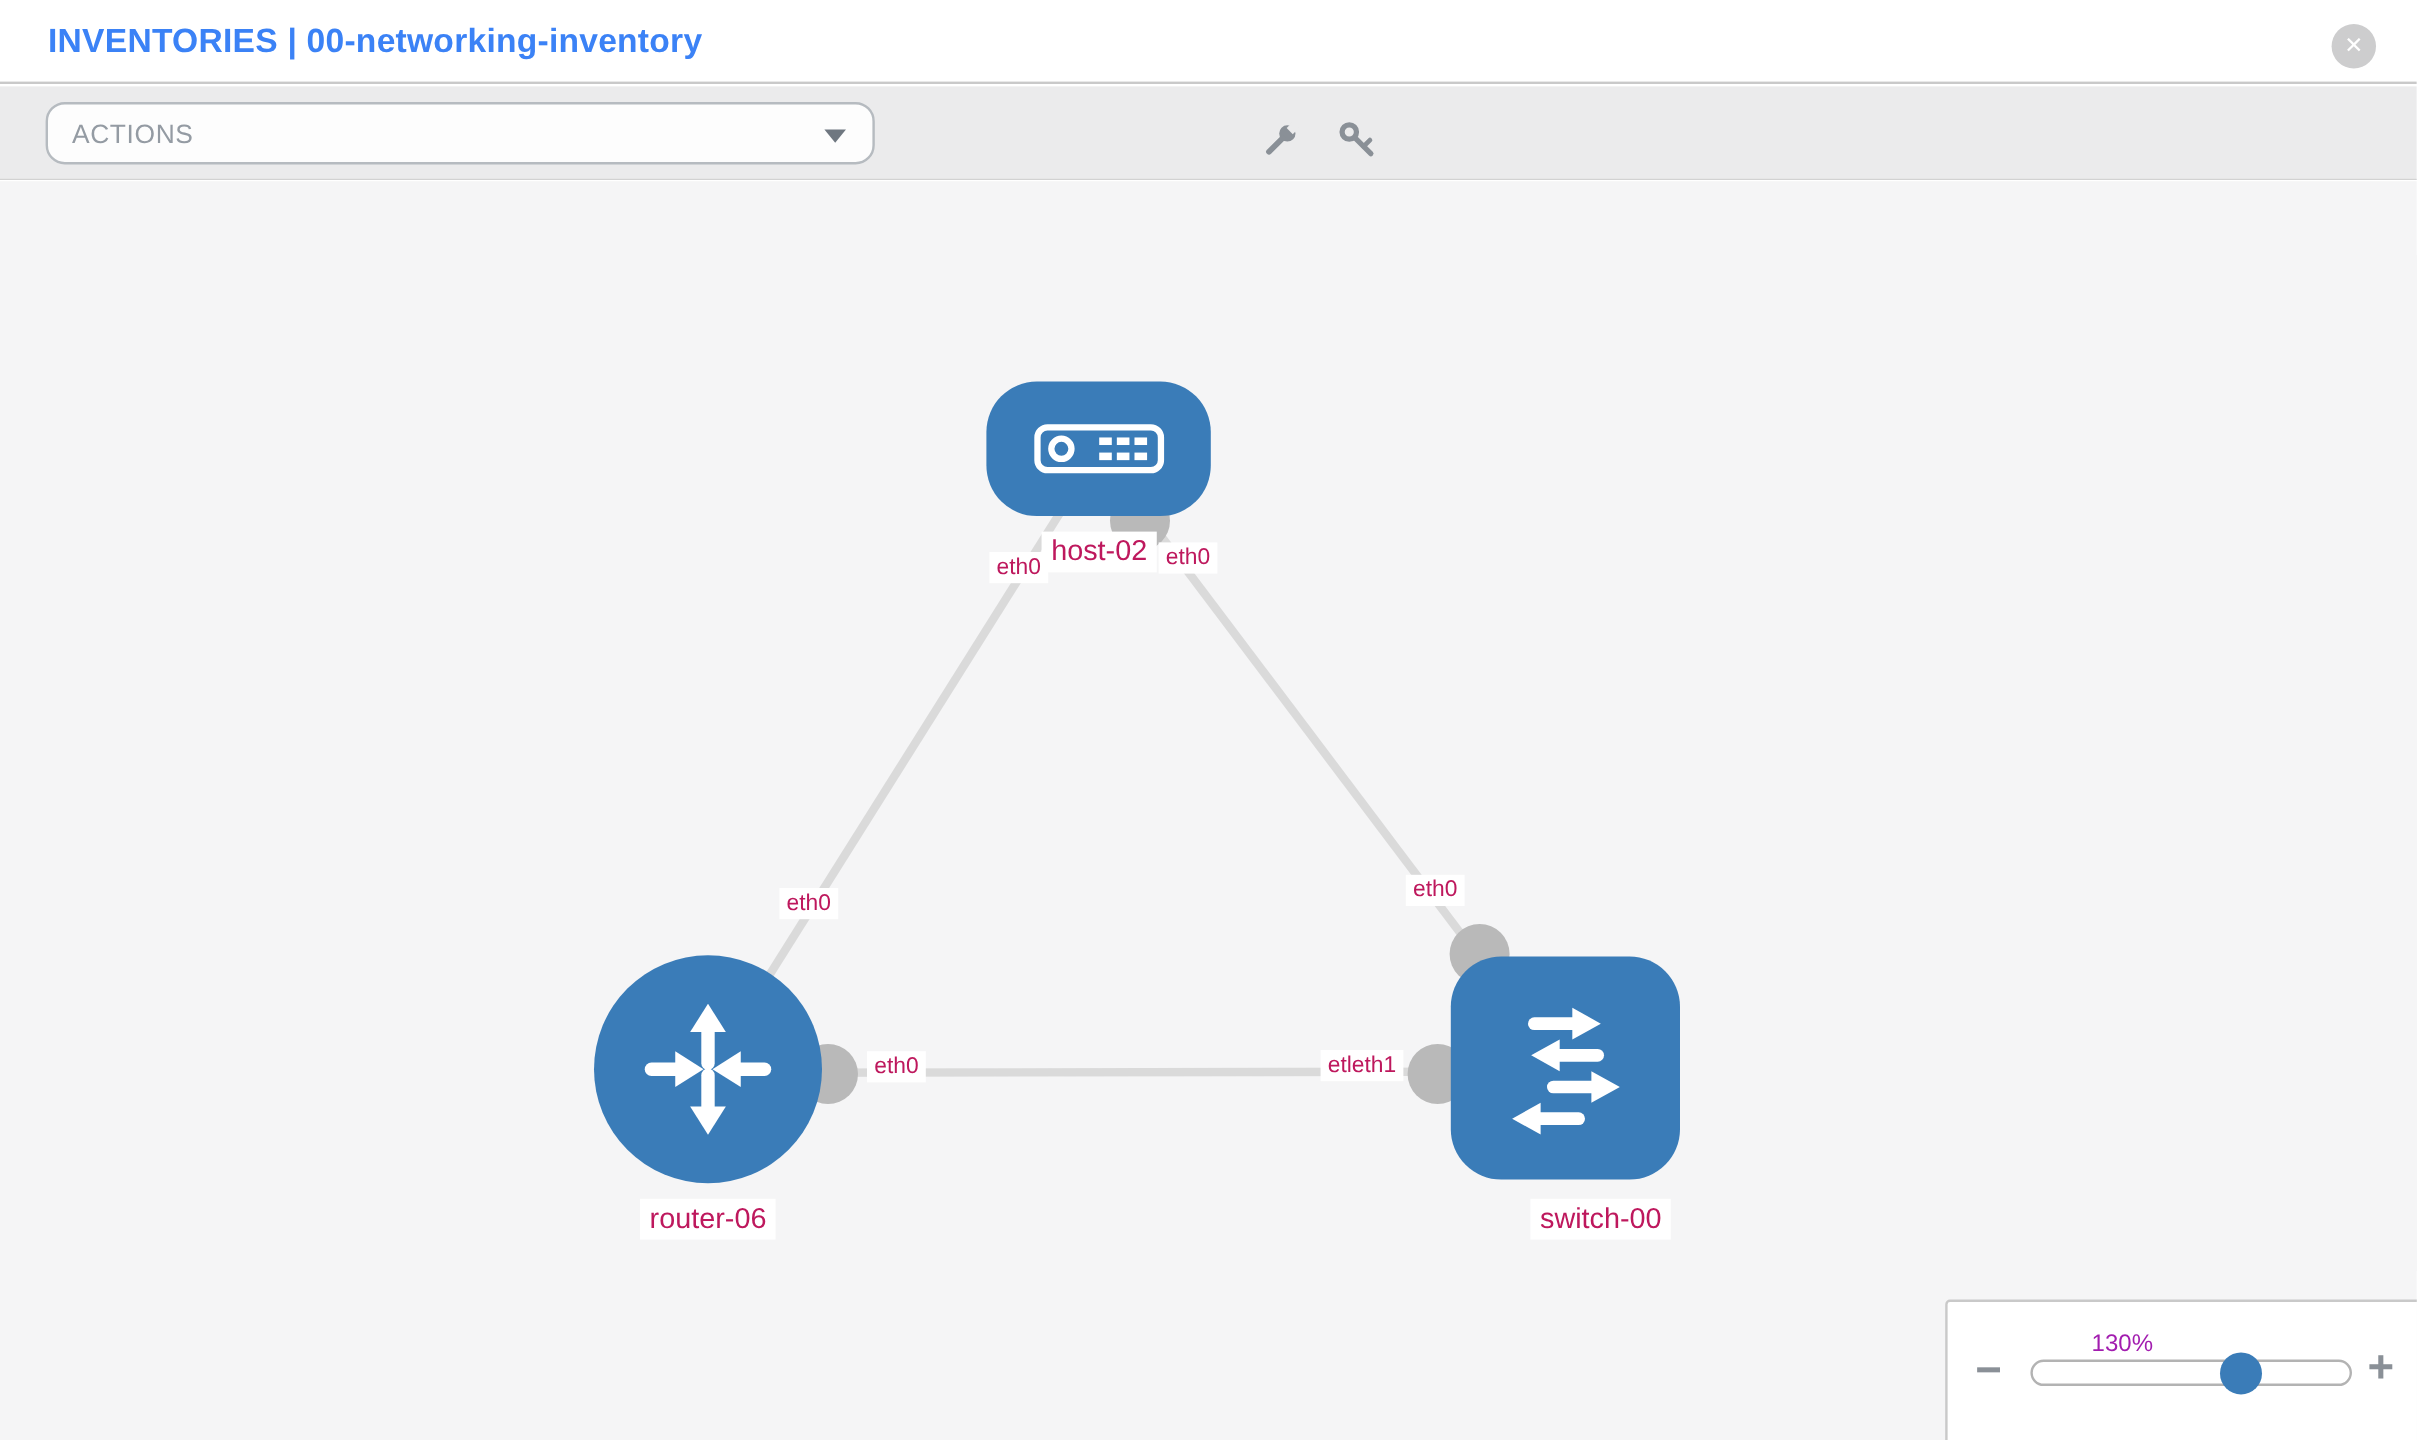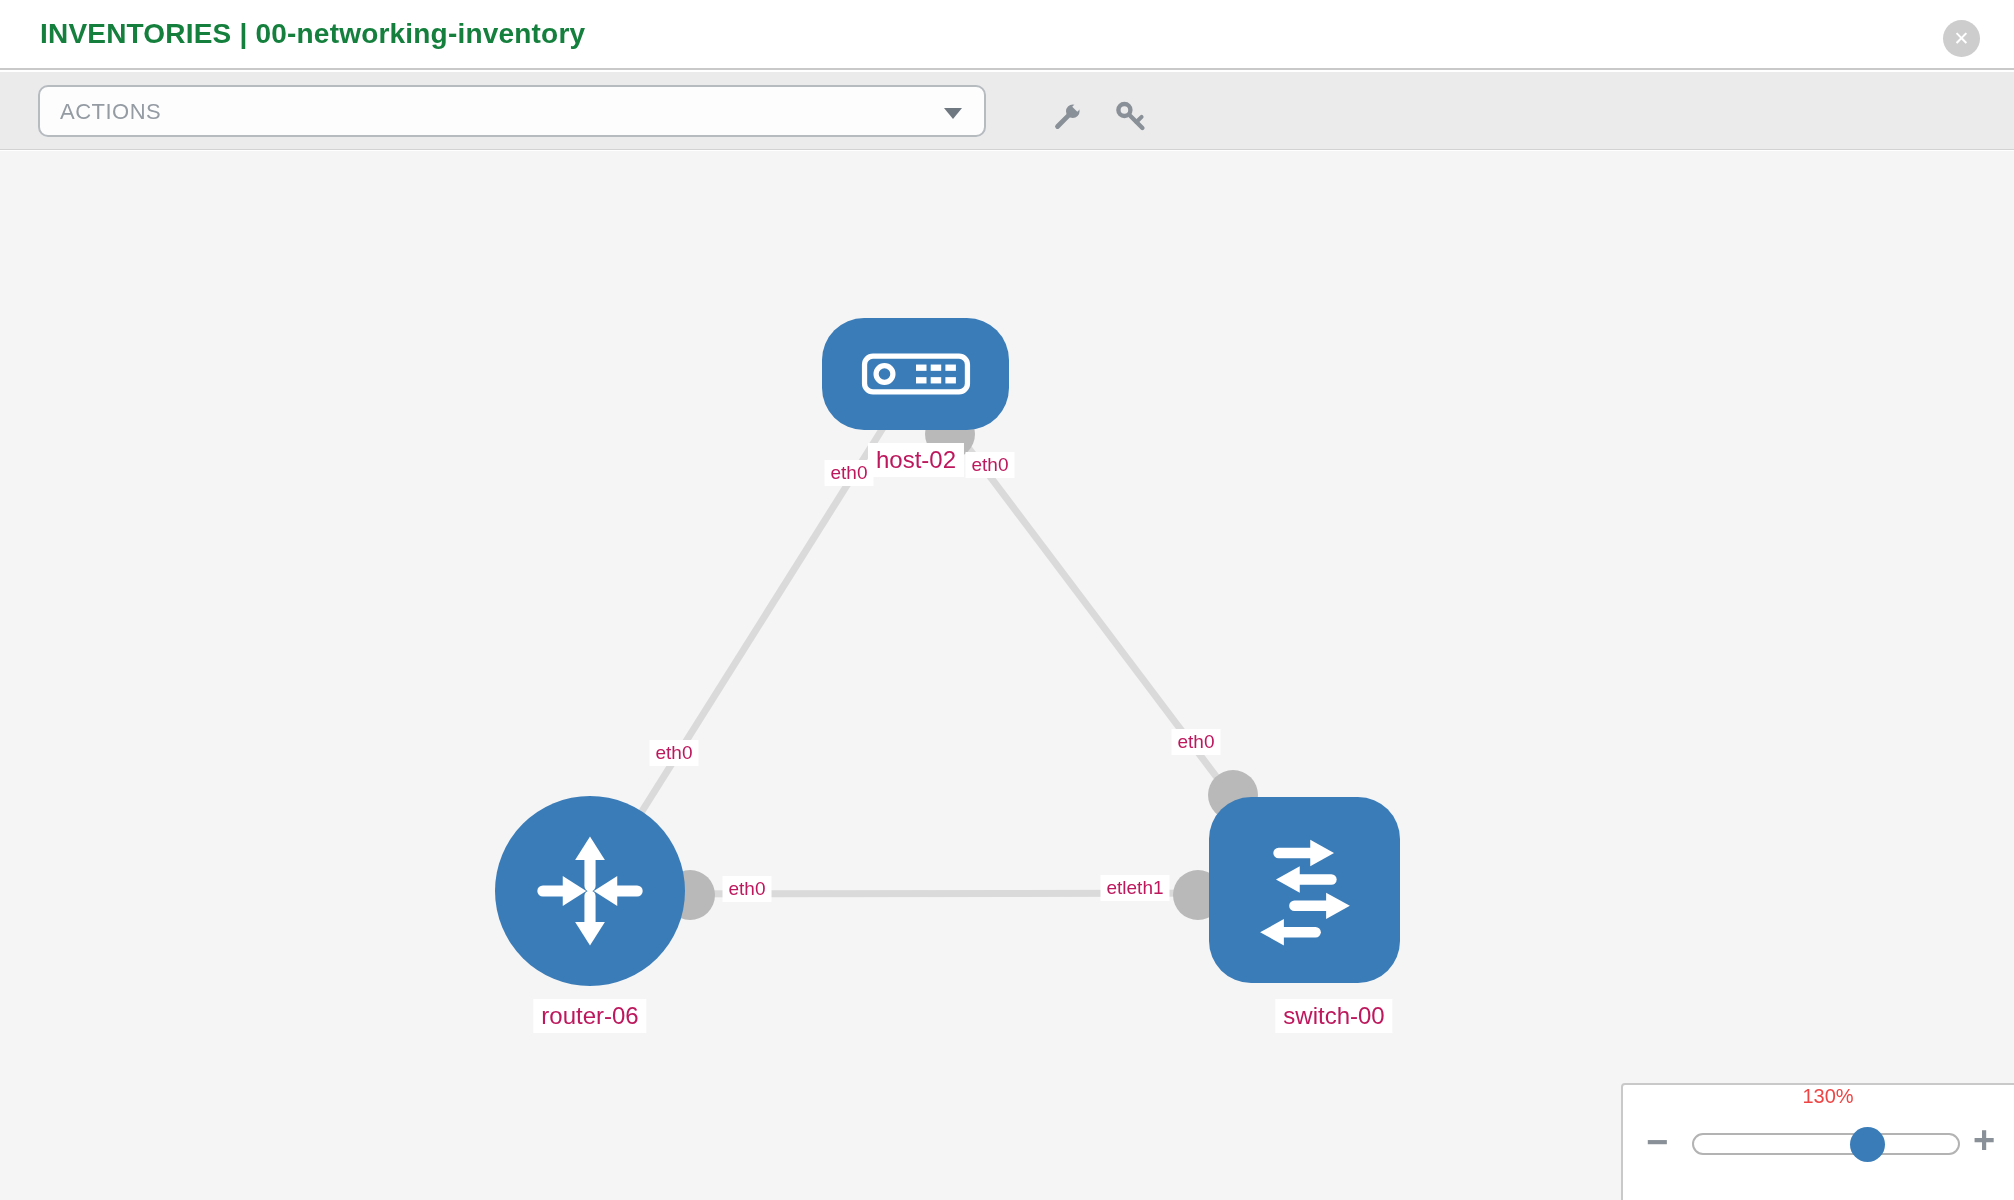--- a/index.html
+++ b/index.html
@@ -4,36 +4,36 @@
 <style>
   * { margin: 0; padding: 0; box-sizing: border-box; }
   html, body { width: 2014px; height: 1200px; overflow: hidden; background: #fff;
     font-family: "Liberation Sans", "DejaVu Sans", sans-serif; }
   .window { position: relative; width: 2014px; height: 1200px; background: #fff; }
 
   
   .header { position: absolute; left: 0; top: 0; width: 2014px; height: 70px;
     background: #fff; border-bottom: 2px solid #c9c9c9; }
   .title { position: absolute; left: 40px; top: 0; line-height: 68px;
-    font-size: 28px; font-weight: bold; color: #15803d; letter-spacing: 0.2px; }
+    font-size: 28px; font-weight: bold; color: #3b82f6; letter-spacing: 0.2px; }
   .close-btn { position: absolute; left: 1943px; top: 20px; width: 37px; height: 37px;
     border-radius: 50%; background: #cdcdce; color: #fff; text-align: center;
     line-height: 37px; font-size: 19px; font-weight: bold; cursor: pointer; }
 
   
   .toolbar { position: absolute; left: 0; top: 72px; width: 2014px; height: 78px;
     background: #ebebec; border-bottom: 1px solid #d2d2d2; }
   .select-box { position: absolute; top: 13px; height: 52px; background: #fdfdfd;
     border: 2px solid #b6bbc0; border-radius: 10px; cursor: pointer; }
   .select-box .ph { position: absolute; left: 20px; top: 0; line-height: 49px;
     font-size: 22px; color: #949ba3; letter-spacing: 0.5px; }
   .caret { position: absolute; right: 22px; top: 21px; width: 0; height: 0;
     border-left: 9px solid transparent; border-right: 9px solid transparent;
     border-top: 11px solid #6f7780; }
-  .actions-box { left: 38px; width: 948px; }
+  .actions-box { left: 38px; width: 691px; border-radius: 16px; }
   .search-box  { left: 1181px; width: 794px; }
   .tool-icon { position: absolute; top: 26px; width: 40px; height: 40px; cursor: pointer; }
   .wrench { left: 1046px; }
   .key    { left: 1112px; }
 
   
   .canvas { position: absolute; left: 0; top: 151px; width: 2014px; height: 1049px;
     background: #f5f5f6; }
   .links-layer { position: absolute; left: 0; top: 0; width: 2014px; height: 1049px; }
 
@@ -44,22 +44,22 @@
   .node-switch { left: 1209px; top: 646px; width: 191px; height: 186px; border-radius: 42px; }
 
   .lbl { position: absolute; transform: translate(-50%, -50%); background: #ffffff;
     color: #be185d; white-space: nowrap; z-index: 5; }
   .node-lbl { font-size: 24px; padding: 3px 8px; }
   .if-lbl   { font-size: 19px; padding: 2px 6px; }
 
   
   .zoom-panel { position: absolute; left: 1621px; top: 932px; width: 400px; height: 145px;
     background: #fff; border: 2px solid #c9c9c9; border-radius: 4px; }
-  .zoom-level { position: absolute; left: 120px; top: 0; width: 170px; text-align: center;
-    font-size: 20px; color: #ef4444; }
+  .zoom-level { position: absolute; left: 120px; top: 24px; width: 170px; 
+    font-size: 20px; color: #a21caf; }
   .zoom-minus, .zoom-plus { position: absolute; font-size: 38px; font-weight: bold;
     color: #8a9097; cursor: pointer; line-height: 38px; }
   .zoom-minus { left: 23px; top: 38px; }
   .zoom-plus  { left: 350px; top: 36px; }
   .zoom-track { position: absolute; left: 69px; top: 48px; width: 268px; height: 22px;
     background: #fff; border: 2px solid #b3b3b3; border-radius: 12px; cursor: pointer; }
   .zoom-knob { position: absolute; left: 156px; top: -8px; width: 35px; height: 35px;
     border-radius: 50%; background: #3a7cb8; cursor: grab; }
 </style>
 </head>

